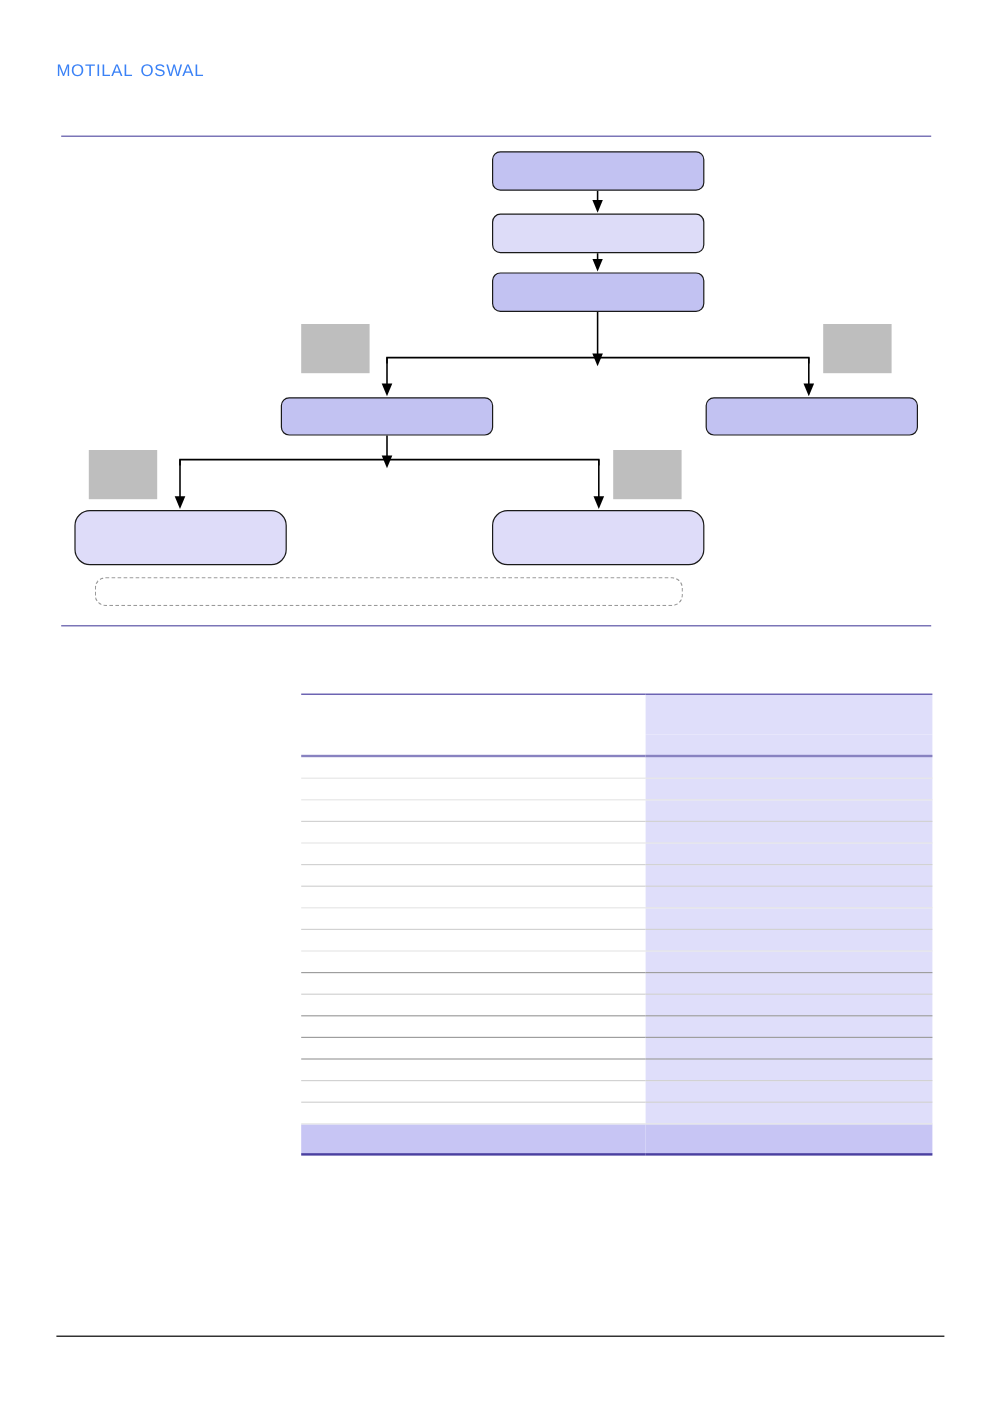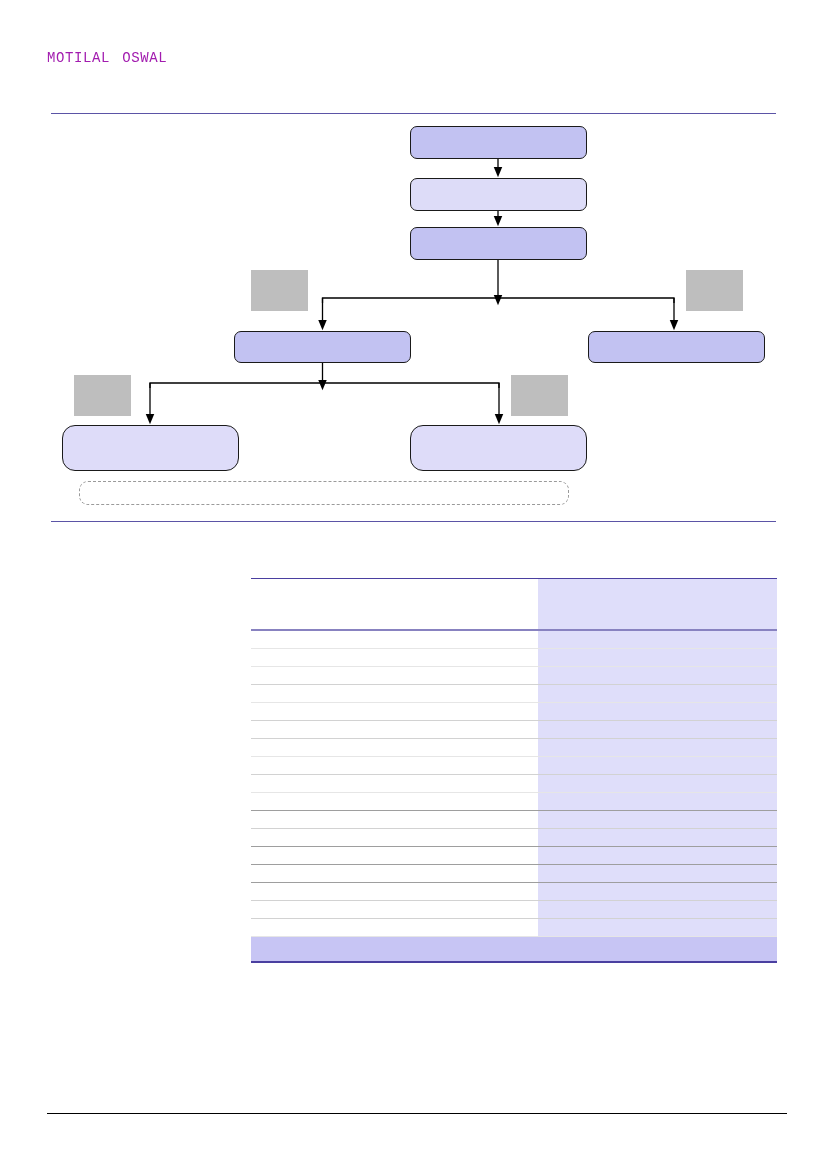--- a/index.html
+++ b/index.html
@@ -18,24 +18,24 @@
     height: 1169px;
     background: #ffffff;
     overflow: hidden;
   }
 
   
   .brand {
     position: absolute;
     left: 47px;
     top: 46px;
-    font-family: Liberation Mono, monospace;
+    font-family: Liberation Sans, sans-serif;
     font-size: 19.5px;
     letter-spacing: 0.6px;
-    color: #a21caf;
+    color: #3b82f6;
     white-space: nowrap;
     font-variant: small-caps;
     text-transform: lowercase;
   }
   .brand::first-letter { font-size: 19.5px; }
 
   
   .rule-purple {
     position: absolute;
     left: 51px;

